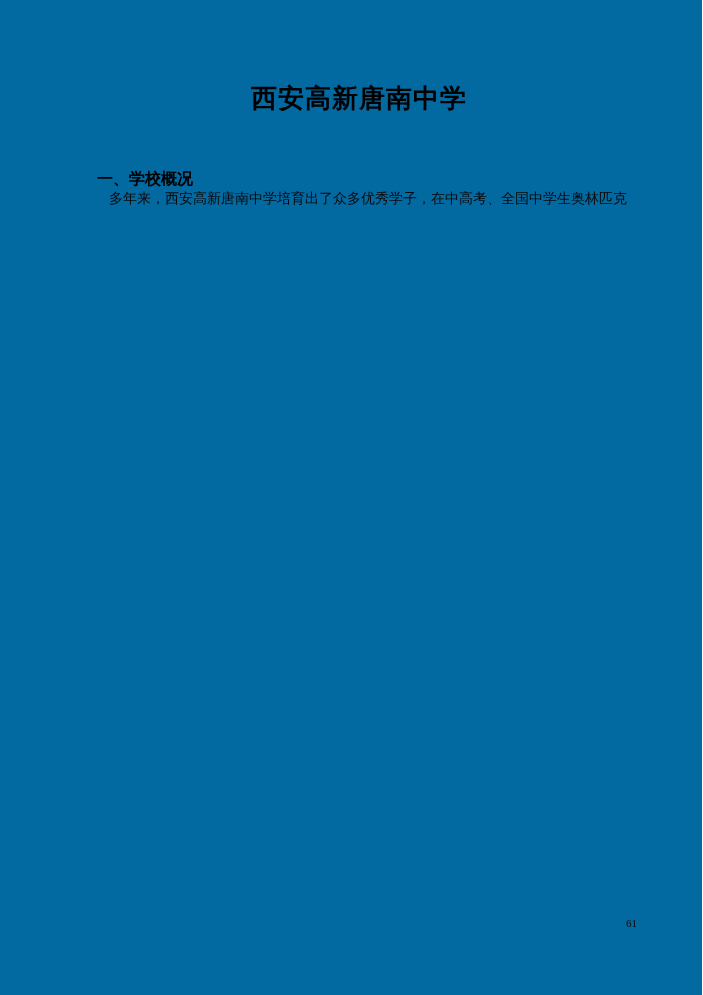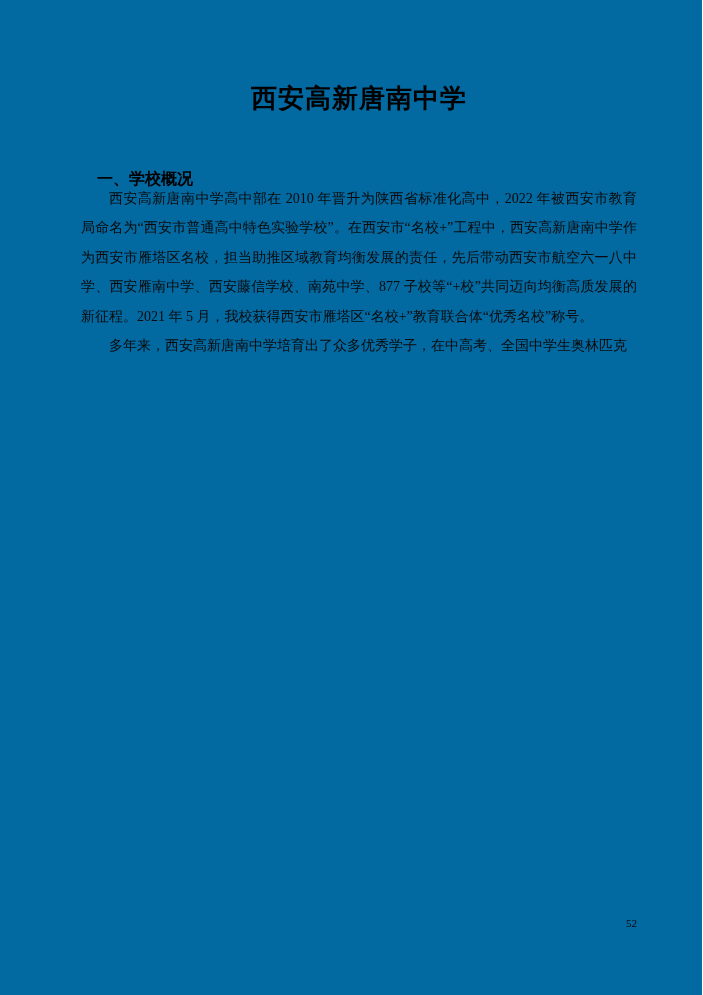--- a/index.html
+++ b/index.html
@@ -72,19 +72,18 @@
 </head>
 <body>
 
 <div class="page">
 
   <h1 class="doc-title">西安高新唐南中学</h1>
 
   <h2 class="section-heading">一、学校概况</h2>
 
   <div class="body-text">
-    <p>西安高新唐南中学高中部在 2010 年晋升为陕西省标准化高中，2022 年被西安市教育局命名为“西安市普通高中特色实验学校”。在西安市“名校+”工程中，西安高新唐南中学作为西安市雁塔区名校，担当助推区域教育均衡发展的责任，先后带动西安市航空六一八中学、西安雁南中学、西安藤信学校、南苑中学、877 子校等“+校”共同迈向均衡高质发展的新征程。2021 年 5 月，我校获得西安市雁塔区“名校+”教育联合体“优秀名校”称号。</p>
     <p>多年来，西安高新唐南中学培育出了众多优秀学子，在中高考、全国中学生奥林匹克</p>
   </div>
 
-  <div class="page-number">52</div>
+  <div class="page-number">61</div>
 
 </div>
 
 </body></html>

